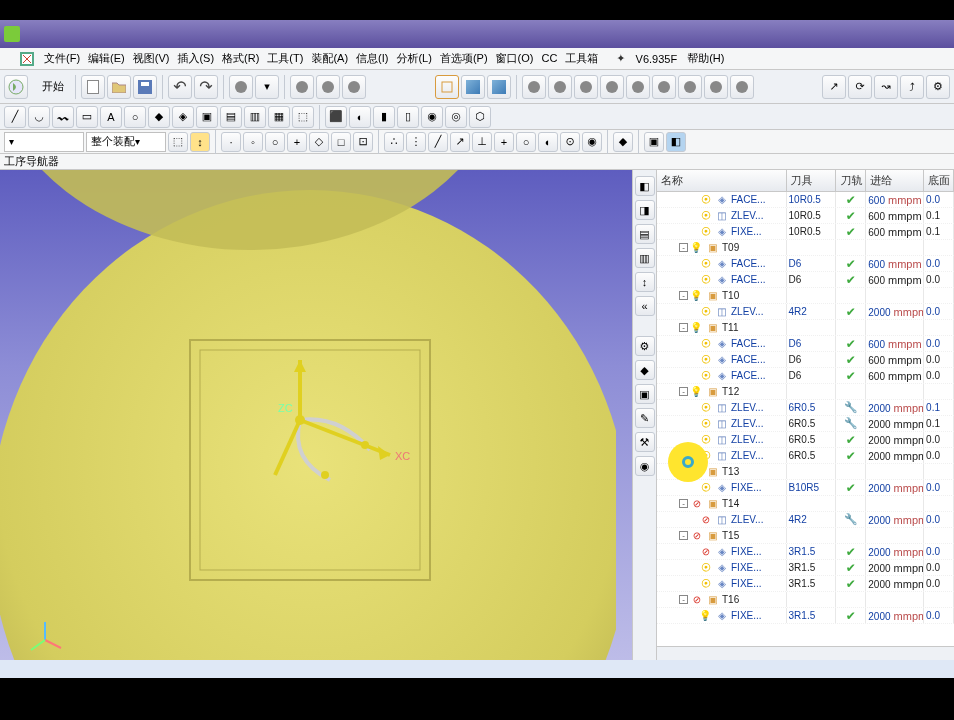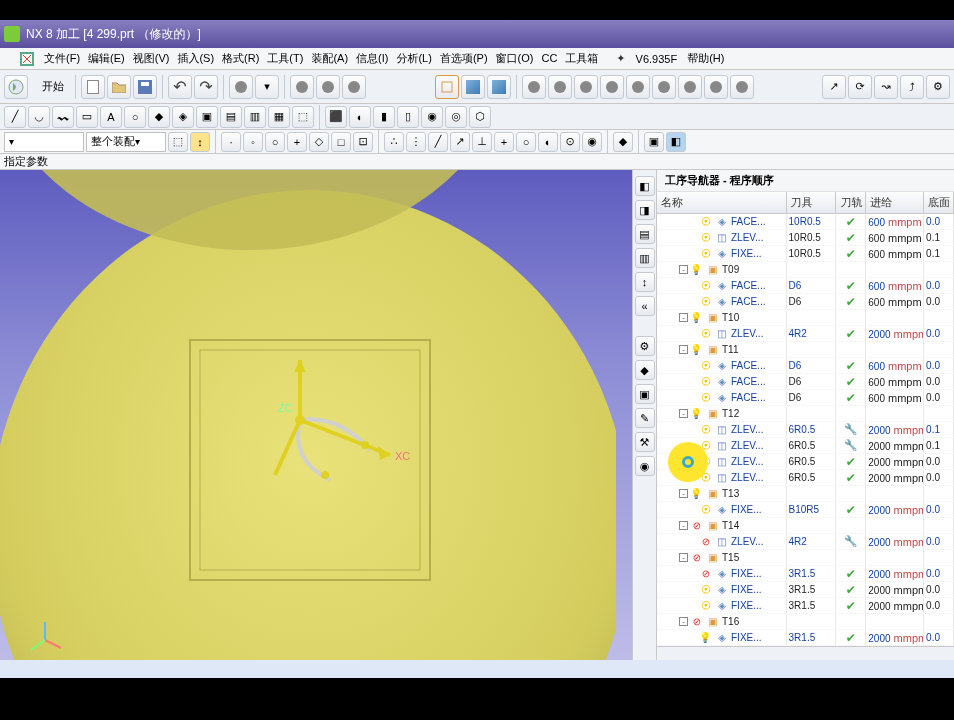--- a/index.html
+++ b/index.html
@@ -99,21 +99,20 @@
 
 .bottom-scroll { height: 14px; background: #eef1f5; border-top: 1px solid #c8c8c8; }
 </style>
 </head>
 <body>
 
 <div class="letterbox-top"></div>
 
 <div class="title-bar">
   <span class="logo"></span>
-  <span class="title-text">NX 8   加工   [4 299.prt （修改的）]</span>
 </div>
 
 <div class="menu-bar">
   <span class="file-icon">
     <svg width="14" height="14">
         <rect x="1" y="1" width="12" height="12" fill="#fff" stroke="#5a8" stroke-width="2"></rect>
         <path d="M3 3 L11 11 M11 3 L3 11" stroke="#c43" stroke-width="1"></path>
       </svg>
   </span>
   <span id="menu-items"><span class="menu-item" style="margin-right: 8px;">文件(F)</span><span class="menu-item" style="margin-right: 8px;">编辑(E)</span><span class="menu-item" style="margin-right: 8px;">视图(V)</span><span class="menu-item" style="margin-right: 8px;">插入(S)</span><span class="menu-item" style="margin-right: 8px;">格式(R)</span><span class="menu-item" style="margin-right: 8px;">工具(T)</span><span class="menu-item" style="margin-right: 8px;">装配(A)</span><span class="menu-item" style="margin-right: 8px;">信息(I)</span><span class="menu-item" style="margin-right: 8px;">分析(L)</span><span class="menu-item" style="margin-right: 8px;">首选项(P)</span><span class="menu-item" style="margin-right: 8px;">窗口(O)</span><span class="menu-item" style="margin-right: 8px;">CC</span><span class="menu-item" style="margin-right: 8px;">工具箱</span></span>
@@ -268,21 +267,21 @@
   <div class="tb-btn">⊙</div>
   <div class="tb-btn">◉</div>
   <div class="tb-sep"></div>
   <div class="tb-btn">◆</div>
   <div class="tb-sep"></div>
   <div class="tb-btn">▣</div>
   <div class="tb-btn" style="background:#b4d4f0">◧</div>
 </div>
 
 <div class="status-row">
-  <span>指定参数</span>
+  <span>工序导航器</span>
 </div>
 
 <div class="workspace">
   <div class="viewport">
     <svg class="viewport-inner" width="616" height="490">
 
       <defs>
         <radialGradient id="yg" cx="50%" cy="40%" r="70%">
           <stop offset="0%" stop-color="#e9e27a"></stop>
           <stop offset="70%" stop-color="#d4cd5e"></stop>
@@ -328,21 +327,20 @@
     <div style="height:12px"></div>
     <div class="tb-btn small">⚙</div>
     <div class="tb-btn small">◆</div>
     <div class="tb-btn small">▣</div>
     <div class="tb-btn small">✎</div>
     <div class="tb-btn small">⚒</div>
     <div class="tb-btn small">◉</div>
   </div>
 
   <div class="nav-panel">
-    <div class="nav-title">工序导航器 - 程序顺序</div>
     <div class="nav-header">
       <div class="col col-name">名称</div>
       <div class="col col-tool">刀具</div>
       <div class="col col-knife">刀轨</div>
       <div class="col col-feed">进给</div>
       <div class="col col-last">底面</div>
     </div>
     <div class="nav-body" id="nav-body">
         <div class="tree-row">
           <div class="col col-name">

